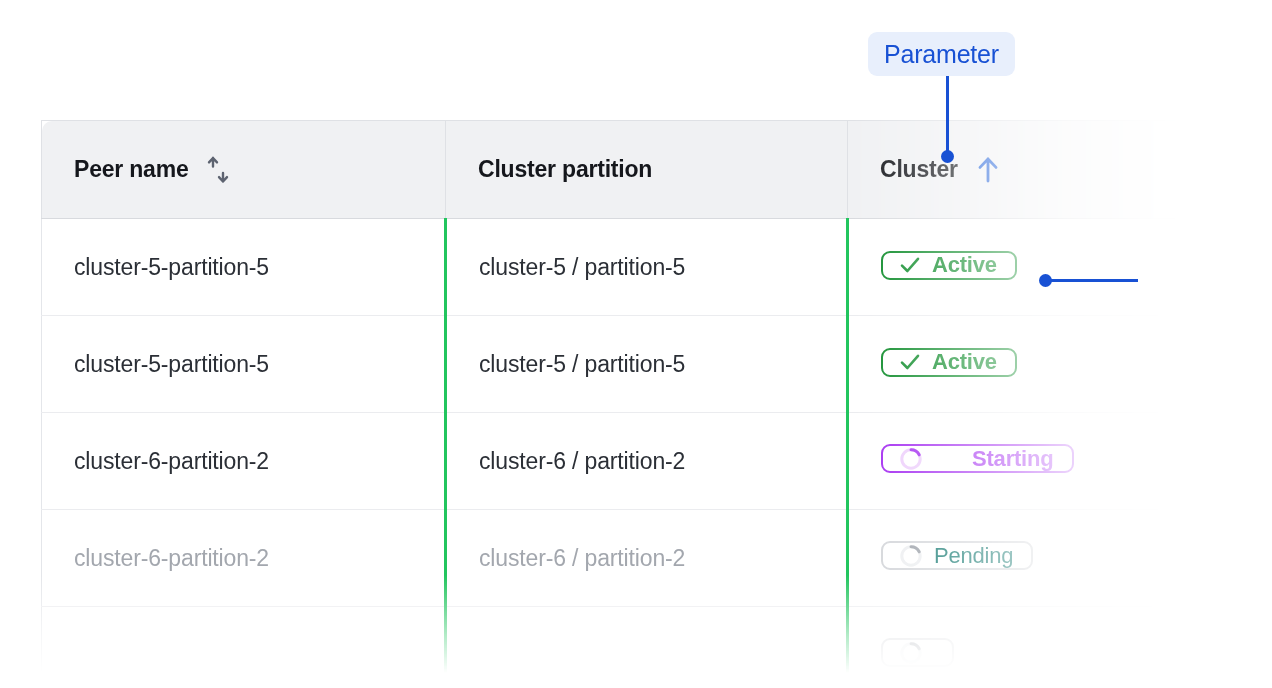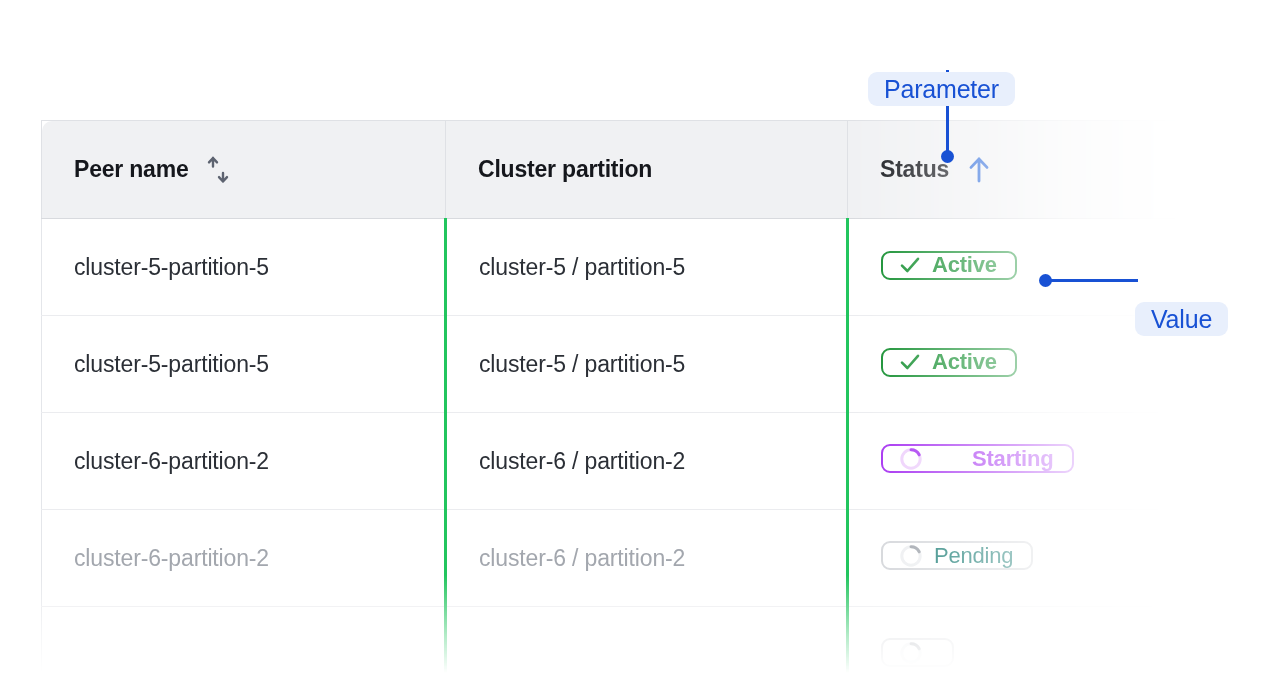--- a/index.html
+++ b/index.html
@@ -119,22 +119,21 @@
     display: flex;
     align-items: center;
     justify-content: center;
     background: #e8effc;
     border-radius: 9px;
     color: #1851d4;
     font-size: 25px;
     font-weight: normal;
     letter-spacing: -0.2px;
     padding: 0 16px;
-    height: 34px;
-    margin-top: 40px;
+    height: 44px;
   }
   #anno-parameter { left: 868px; top: 32px; }
   #anno-value     { left: 1135px; top: 262px; }
 
   .anno-line { position: absolute; background: #1851d4; }
   #anno-parameter-line { left: 946px; top: 70px; width: 3px; height: 87px; }
   #anno-value-line     { left: 1048px; top: 279px; width: 90px; height: 3px; }
 
   .anno-dot {
     position: absolute;
@@ -171,21 +170,21 @@
               </span>
             </span>
           </th>
           <th>
             <span class="th-inner">
               <span>Cluster partition</span>
             </span>
           </th>
           <th>
             <span class="th-inner">
-              <span>Status</span>
+              <span>Cluster</span>
               <span class="sort-icon">
                 <svg width="26" height="30" viewBox="0 0 26 30" fill="none">
                   <path d="M13 26 L13 4 M13 4 L5 12.4 M13 4 L21 12.4" stroke="#1d5fd8" stroke-width="2.8" stroke-linecap="round" stroke-linejoin="round"></path>
                 </svg>
               </span>
             </span>
           </th>
         </tr>
       </thead>
       <tbody>
@@ -271,15 +270,14 @@
       </tbody>
     </table>
   </div>
 
   <div class="anno-line" id="anno-parameter-line"></div>
   <div class="anno-dot" id="anno-parameter-dot"></div>
   <div class="anno-pill" id="anno-parameter">Parameter</div>
 
   <div class="anno-line" id="anno-value-line"></div>
   <div class="anno-dot" id="anno-value-dot"></div>
-  <div class="anno-pill" id="anno-value">Value</div>
 
 </div>
 
 </body></html>

